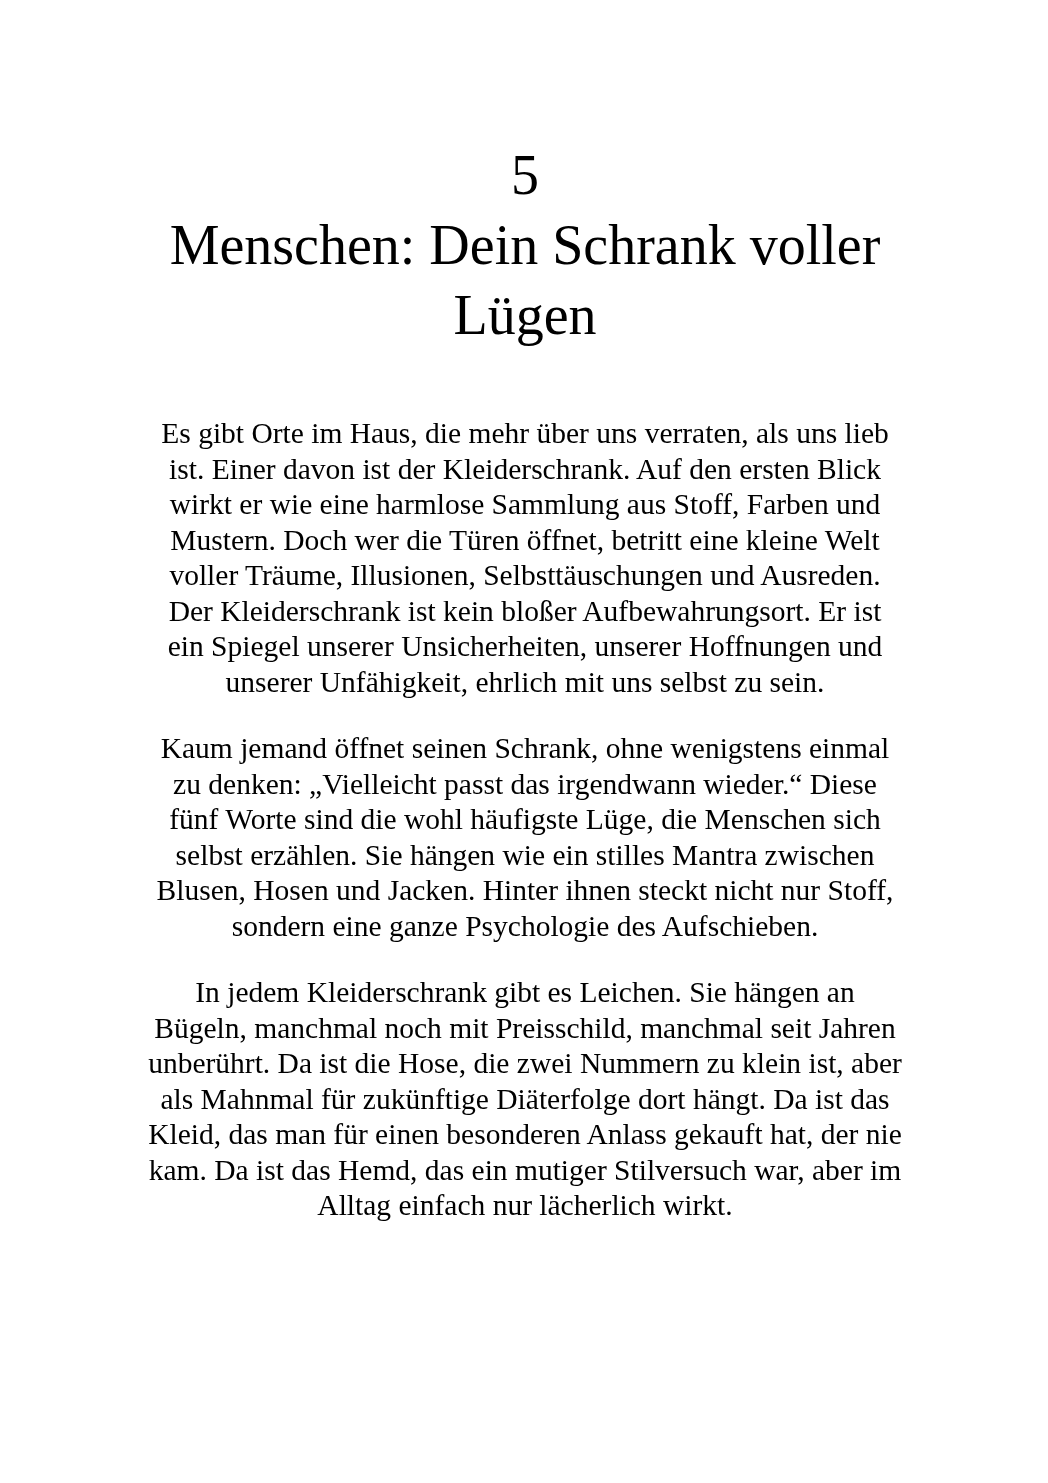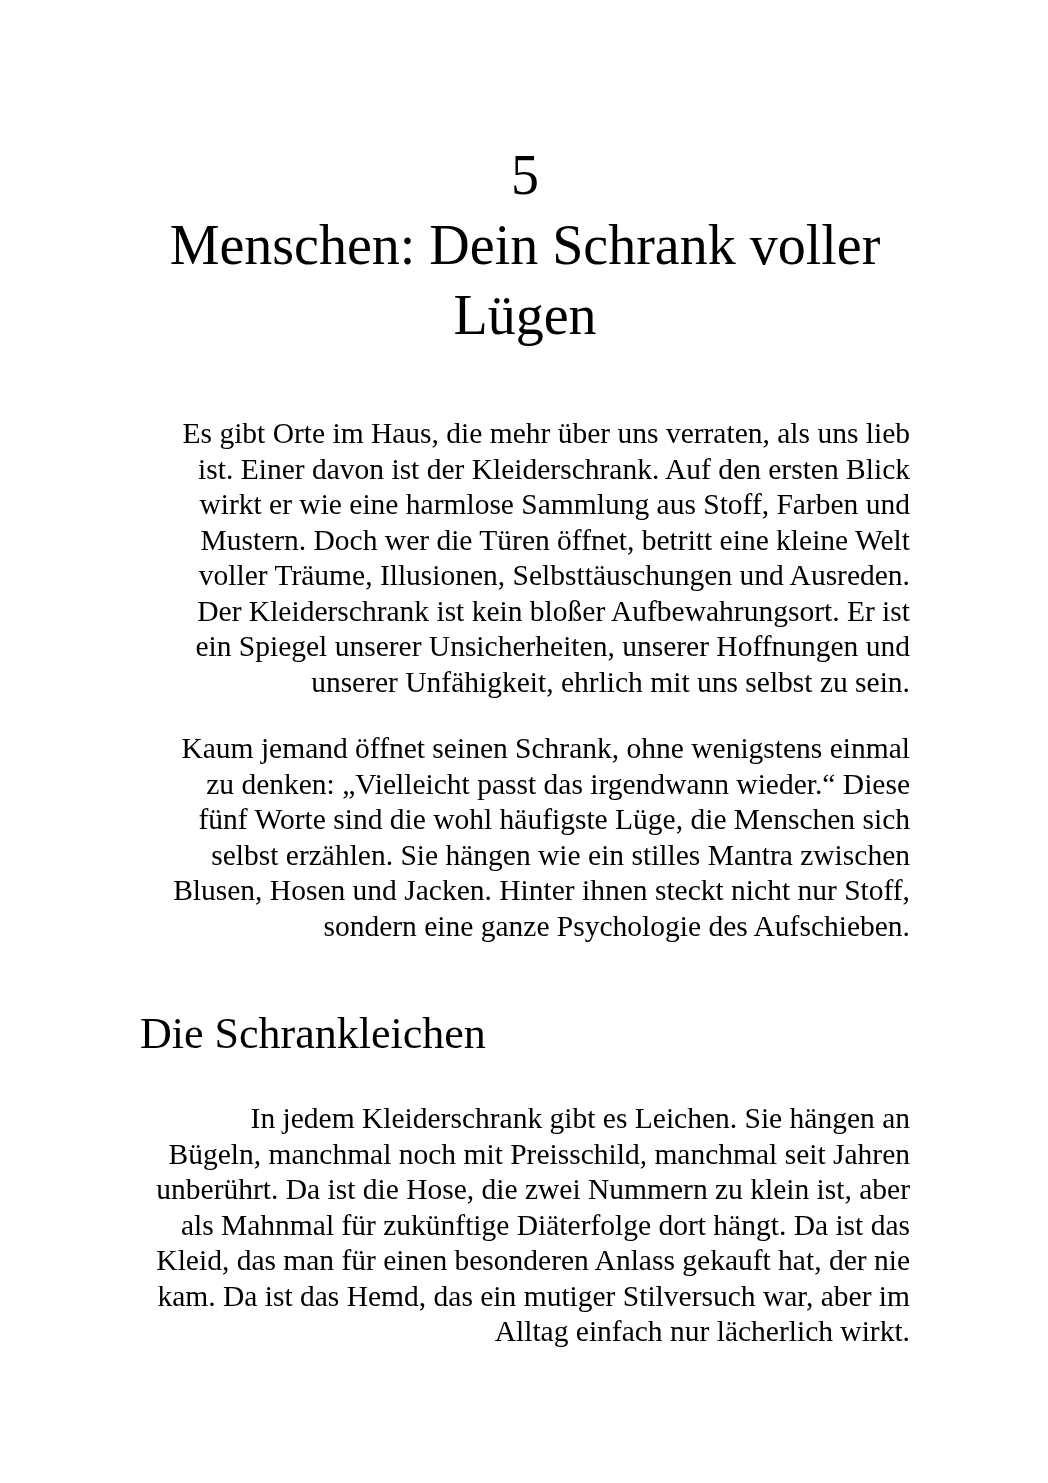--- a/index.html
+++ b/index.html
@@ -32,21 +32,21 @@
   .chapter-title {
     font-size: 56px;
     line-height: 70px;
     font-weight: normal;
     white-space: pre-line;
   }
   .body-paragraph {
     font-size: 29.5px;
     line-height: 35.5px;
     margin: 31px 0;
-    text-align: right;
+    text-align: center;
     white-space: pre-line;
   }
   .body-paragraph.first-after-title {
     margin-top: 66px;
   }
   .section-heading {
     font-size: 44px;
     line-height: 50px;
     font-weight: normal;
     margin: 65px 0 42px 0;
@@ -74,21 +74,20 @@
 ein Spiegel unserer Unsicherheiten, unserer Hoffnungen und
 unserer Unfähigkeit, ehrlich mit uns selbst zu sein.</p>
 
     <p class="body-paragraph">Kaum jemand öffnet seinen Schrank, ohne wenigstens einmal
 zu denken: „Vielleicht passt das irgendwann wieder.“ Diese
 fünf Worte sind die wohl häufigste Lüge, die Menschen sich
 selbst erzählen. Sie hängen wie ein stilles Mantra zwischen
 Blusen, Hosen und Jacken. Hinter ihnen steckt nicht nur Stoff,
 sondern eine ganze Psychologie des Aufschieben.</p>
 
-    <h2 class="section-heading">Die Schrankleichen</h2>
 
     <p class="body-paragraph">In jedem Kleiderschrank gibt es Leichen. Sie hängen an
 Bügeln, manchmal noch mit Preisschild, manchmal seit Jahren
 unberührt. Da ist die Hose, die zwei Nummern zu klein ist, aber
 als Mahnmal für zukünftige Diäterfolge dort hängt. Da ist das
 Kleid, das man für einen besonderen Anlass gekauft hat, der nie
 kam. Da ist das Hemd, das ein mutiger Stilversuch war, aber im
 Alltag einfach nur lächerlich wirkt.</p>
 
   </div>

